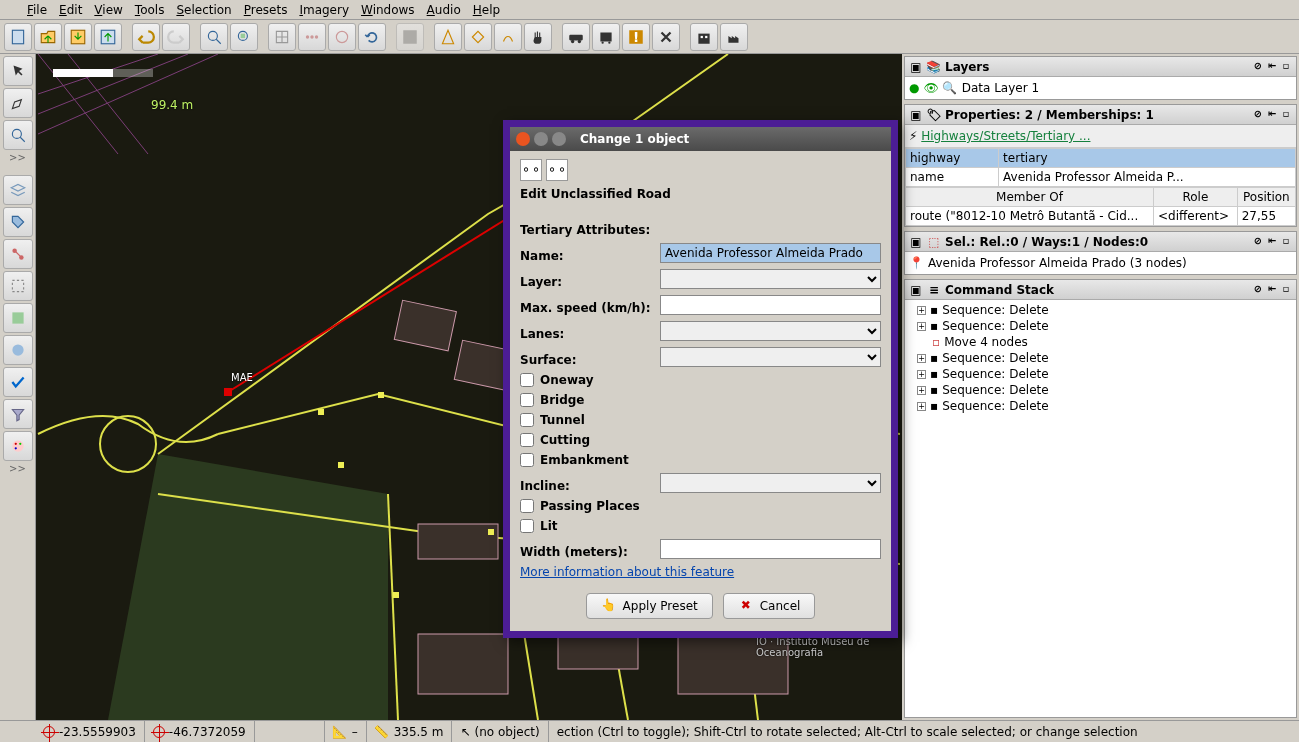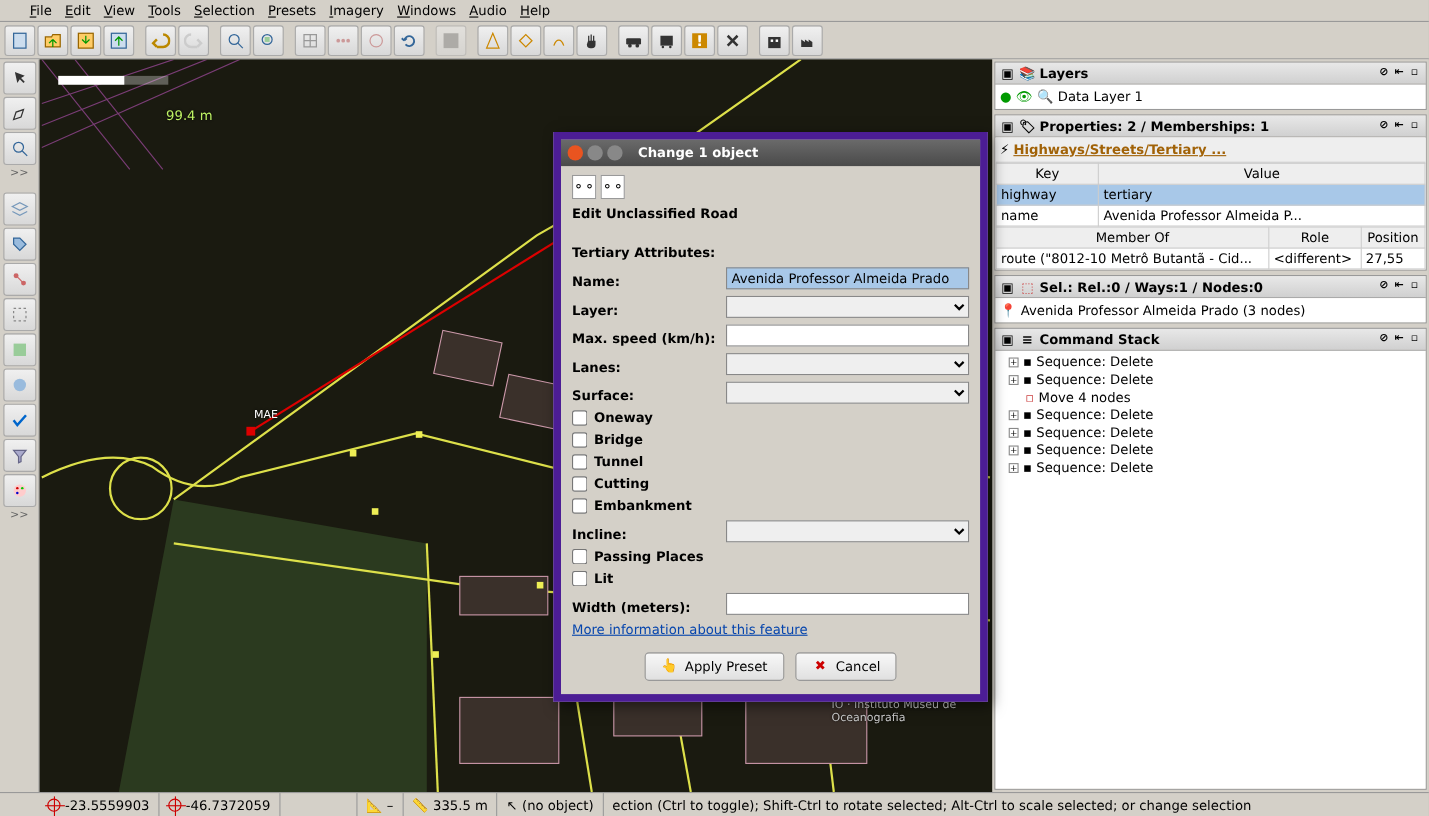--- a/index.html
+++ b/index.html
@@ -30,21 +30,21 @@
 .panel { background: #d4d0c8; border: 1px solid #999; display: flex; flex-direction: column; }
 .panel-header { background: linear-gradient(#e8e8e8,#d0d0d0); height: 20px; display: flex; align-items: center; padding: 0 4px; border-bottom: 1px solid #aaa; font-weight: bold; }
 .panel-header .ph-icon { width:14px; height:14px; margin-right:4px; display:inline-flex; align-items:center; justify-content:center; }
 .panel-header .ph-ctrls { margin-left:auto; display:flex; gap:2px;}
 .panel-header .ph-ctrls span{ width:12px; height:12px; font-size:10px; line-height:10px; text-align:center;}
 .panel-body { background:#fff; flex:1; overflow:auto; font-size:12px;}
 .layers-body { padding: 2px; height: 120px; }
 .layer-row { display:flex; align-items:center; gap:4px; padding:2px;}
 .props-body { height:170px; display:flex; flex-direction:column;}
 .props-tabs { background:#eee; padding:4px; border-bottom:1px solid #ccc;}
-.props-tabs a{ color:#a16207; text-decoration:underline;font-weight:bold;}
+.props-tabs a{ color:#15803d; text-decoration:underline;}
 .props-table { width:100%; border-collapse:collapse;}
 .props-table th{ background:#eee; border:1px solid #ccc; font-weight:normal; padding:2px 4px; text-align:center;}
 .props-table td{ border:1px solid #ccc; padding:2px 4px;}
 .props-table tr.selected td{ background:#a8c8e8;}
 .memberof { margin-top:auto;}
 .sel-body { height: 135px; padding:4px;}
 .sel-row { display:flex; align-items:center; gap:4px;}
 .cmd-body { height: 115px; padding:2px;}
 .cmd-row{ display:flex; align-items:center; gap:4px; padding:1px 2px;}
 .cmd-tree-toggle{ width:9px; height:9px; border:1px solid #888; font-size:8px; line-height:7px; text-align:center; background:#fff; margin-left:8px;}
@@ -397,24 +397,20 @@
             <span>▫</span>
           </div>
       </div>
       <div class="panel-body props-body">
         <div class="props-tabs">
           <span>⚡</span>
           <a href="#">Highways/Streets/Tertiary ...</a>
         </div>
         <table class="props-table">
           <tbody>
-              <tr>
-                <th>Key</th>
-                <th>Value</th>
-              </tr>
           <tr class="selected">
                 <td>highway</td>
                 <td>tertiary</td>
               </tr>
           <tr>
                 <td>name</td>
                 <td>Avenida Professor Almeida P...</td>
               </tr>
         </tbody>
           </table>

